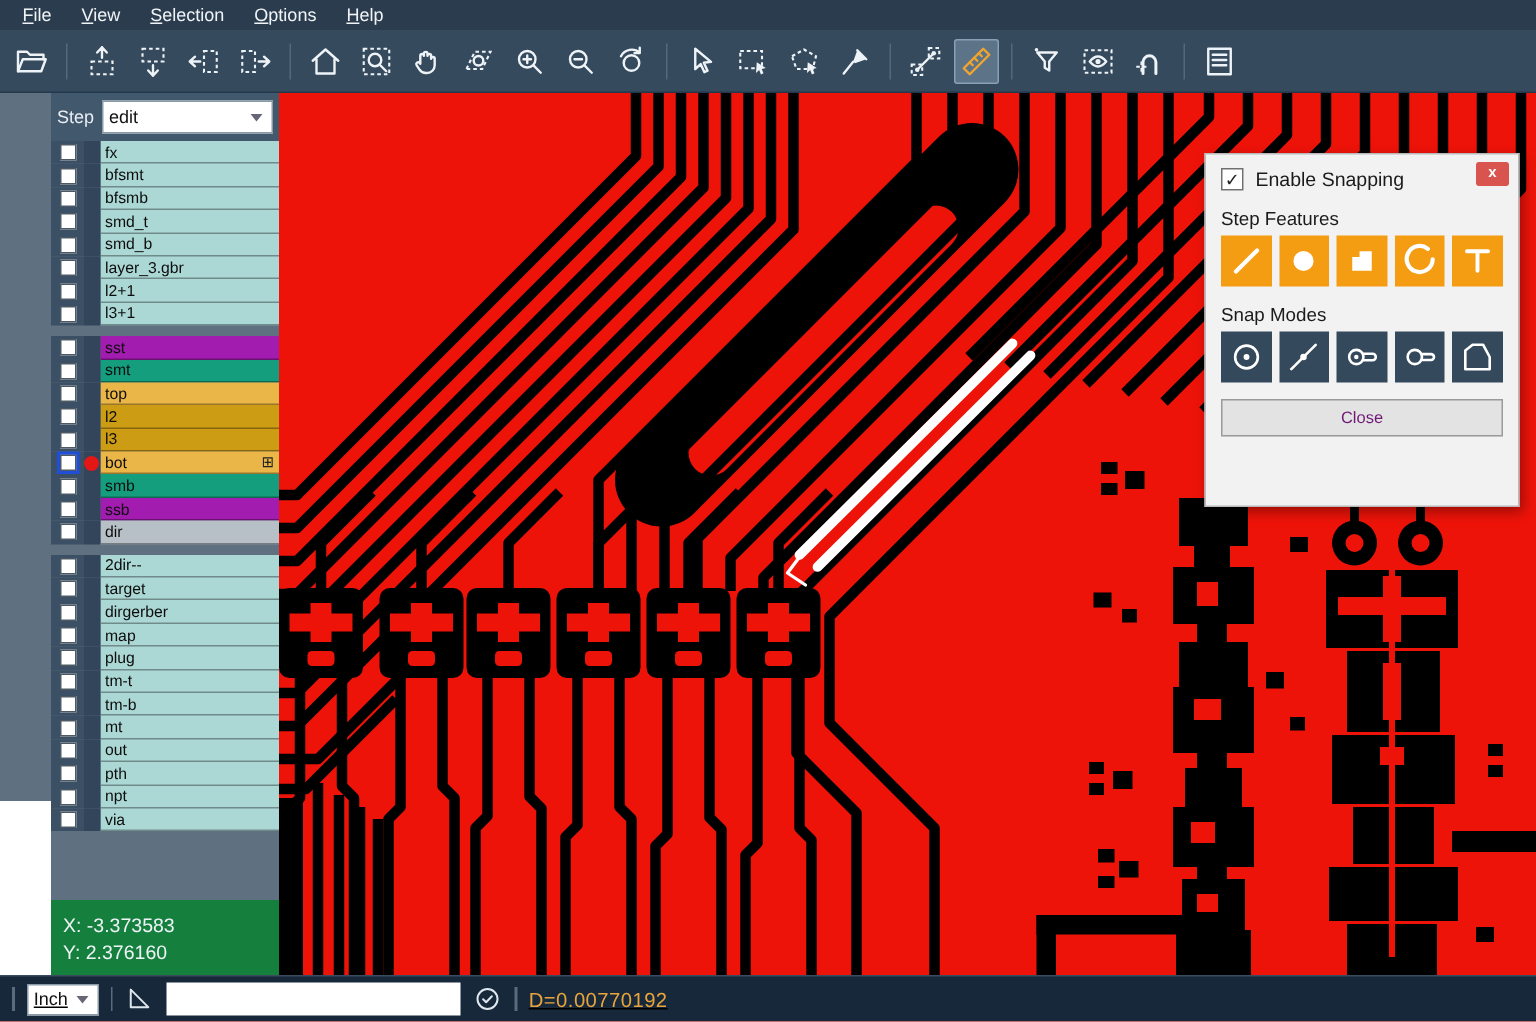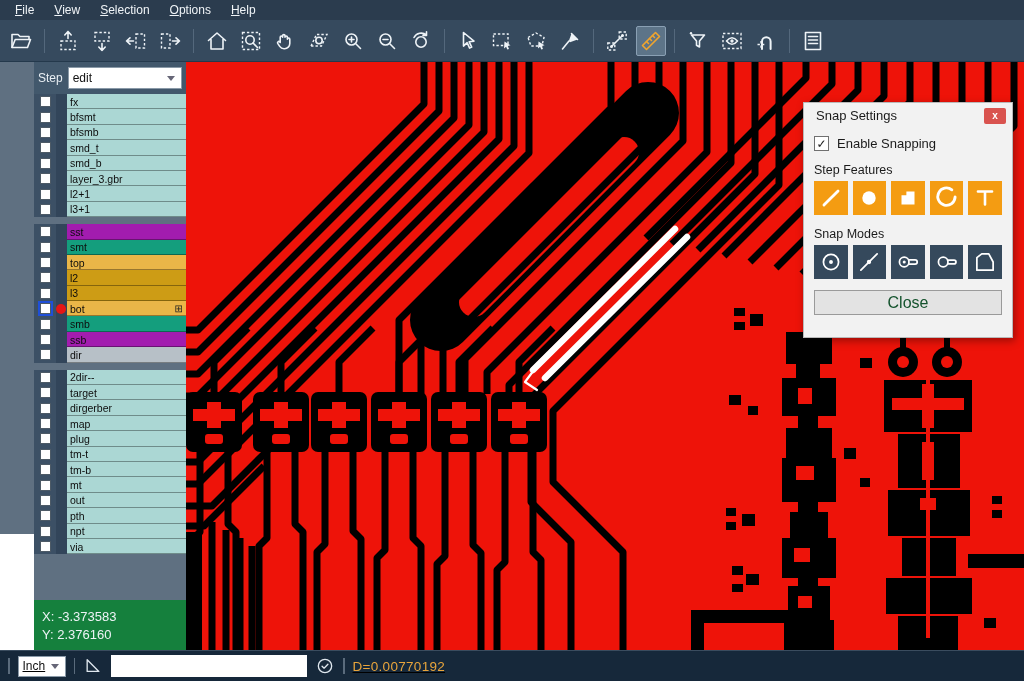--- a/index.html
+++ b/index.html
@@ -72,21 +72,21 @@
   .cbx { width:15px; height:15px; background:#fff; border:1px solid #707070; display:flex;
     align-items:center; justify-content:center; font-size:12px; color:#222; line-height:1; }
   .dlg-label { font-size:13px; color:#1b1b1b; }
   .dlg-sub { margin:12px 10px 4px 10px; font-size:12.5px; color:#1b1b1b; }
   .snap-btns { display:flex; gap:5px; margin:0 10px; }
   .snap-btn { width:35px; height:34px; display:flex; align-items:center; justify-content:center; }
   .snap-btn svg { width:26px; height:26px; }
   .snap-btn.feature { background:#f49c12; color:#fff; }
   .snap-btn.mode { background:#35495c; color:#fff; }
   .dlg-close-btn { margin:11px 10px 0 10px; height:25px; background:#e3e3e3; border:1px solid #9a9a9a;
-    display:flex; align-items:center; justify-content:center; font-size:16px; color:#14532d; }
+    display:flex; align-items:center; justify-content:center; font-size:11px; color:#701a75; }
 
   
   .statusbar { height:31px; background:#16283a; border-top:1px solid #3a4c5e; display:flex;
     align-items:center; padding:0 8px; gap:8px;text-decoration:underline; }
   .ssep { width:1.5px; height:16px; background:#5a6b7c; }
   .unit-box { width:48px; height:21px; background:#fff; border:1px solid #8a9aa8; display:flex;
     align-items:center; padding:0 4px; font-size:12px; color:#111; }
   .unit-box .dd-text { flex:1; }
   .sicon { color:#dfe7ee; display:flex; }
   .sicon svg { width:20px; height:20px; }
@@ -710,21 +710,20 @@
         <g stroke="#ffffff" stroke-linecap="round" fill="none">
           <path d="M347 308 L489 167" stroke-width="6.5"></path>
           <path d="M359 316 L501 175" stroke-width="6.5"></path>
           <path d="M339 320 l9 -12 M339 320 l12 8" stroke-width="2.2"></path>
         </g>
       </svg>
     </div>
   </div>
 
   <div class="dialog">
-    <div class="dlg-title">Snap Settings</div>
     <div class="dlg-close">x</div>
     <div class="dlg-row">
       <span class="cbx">✓</span>
       <span class="dlg-label">Enable Snapping</span>
     </div>
     <div class="dlg-sub">Step Features</div>
     <div class="snap-btns" id="feature-btns">
         <div class="snap-btn feature">
           <svg viewBox="0 0 24 24">
             <path class="s" style="stroke-width:2.6" d="M5.5 18.5L18.5 5.5"></path>

